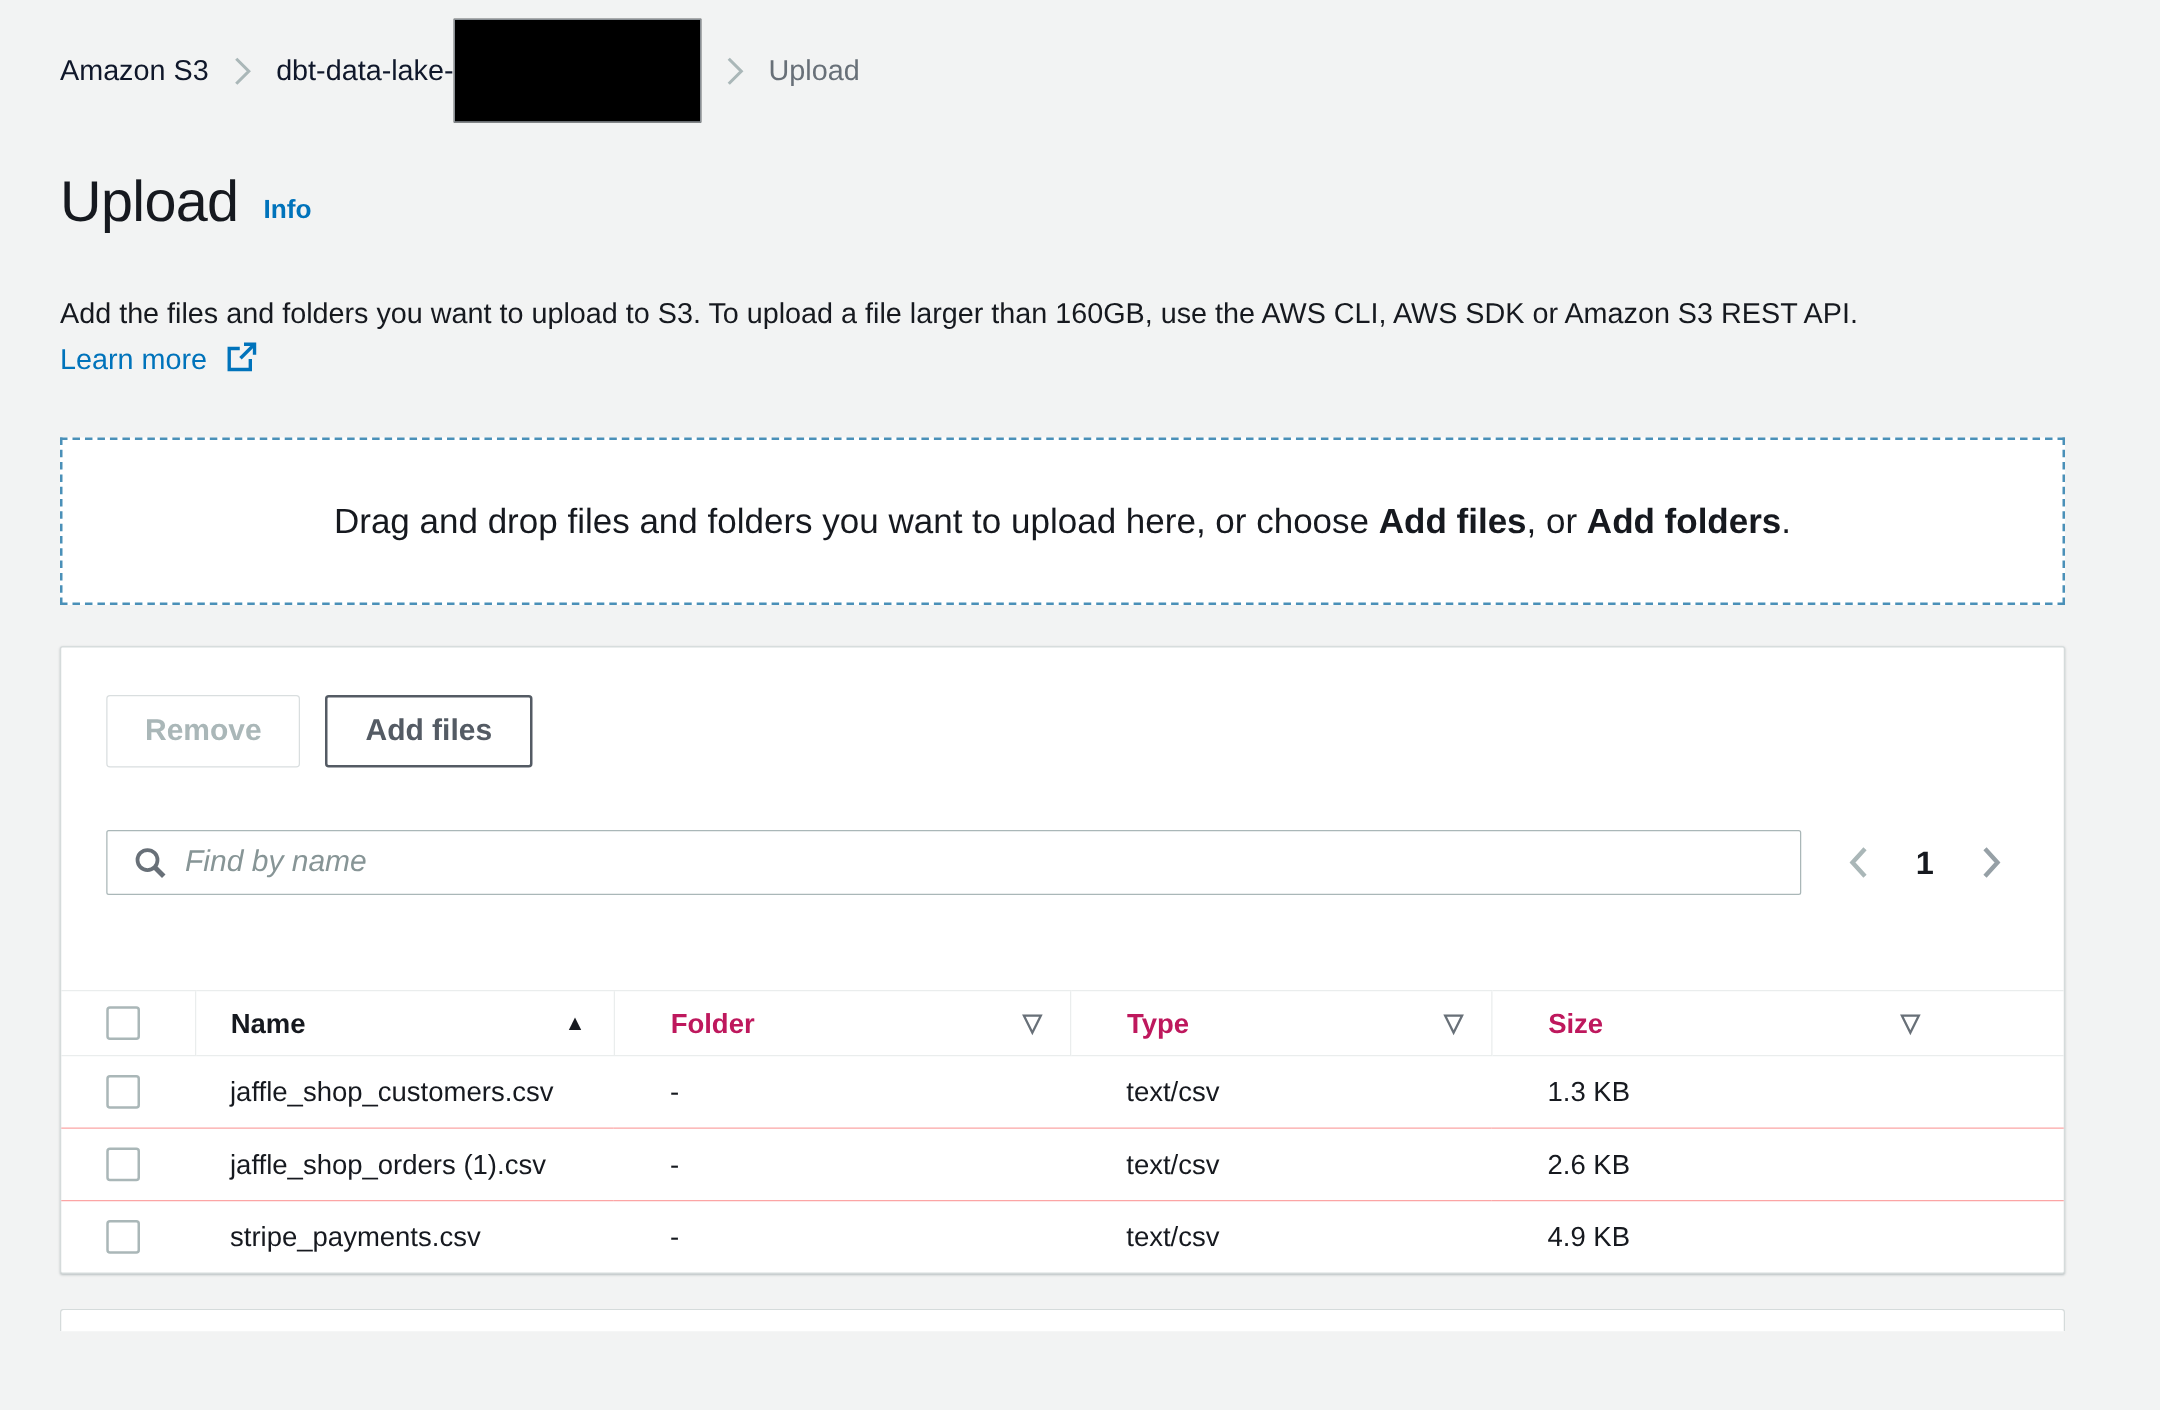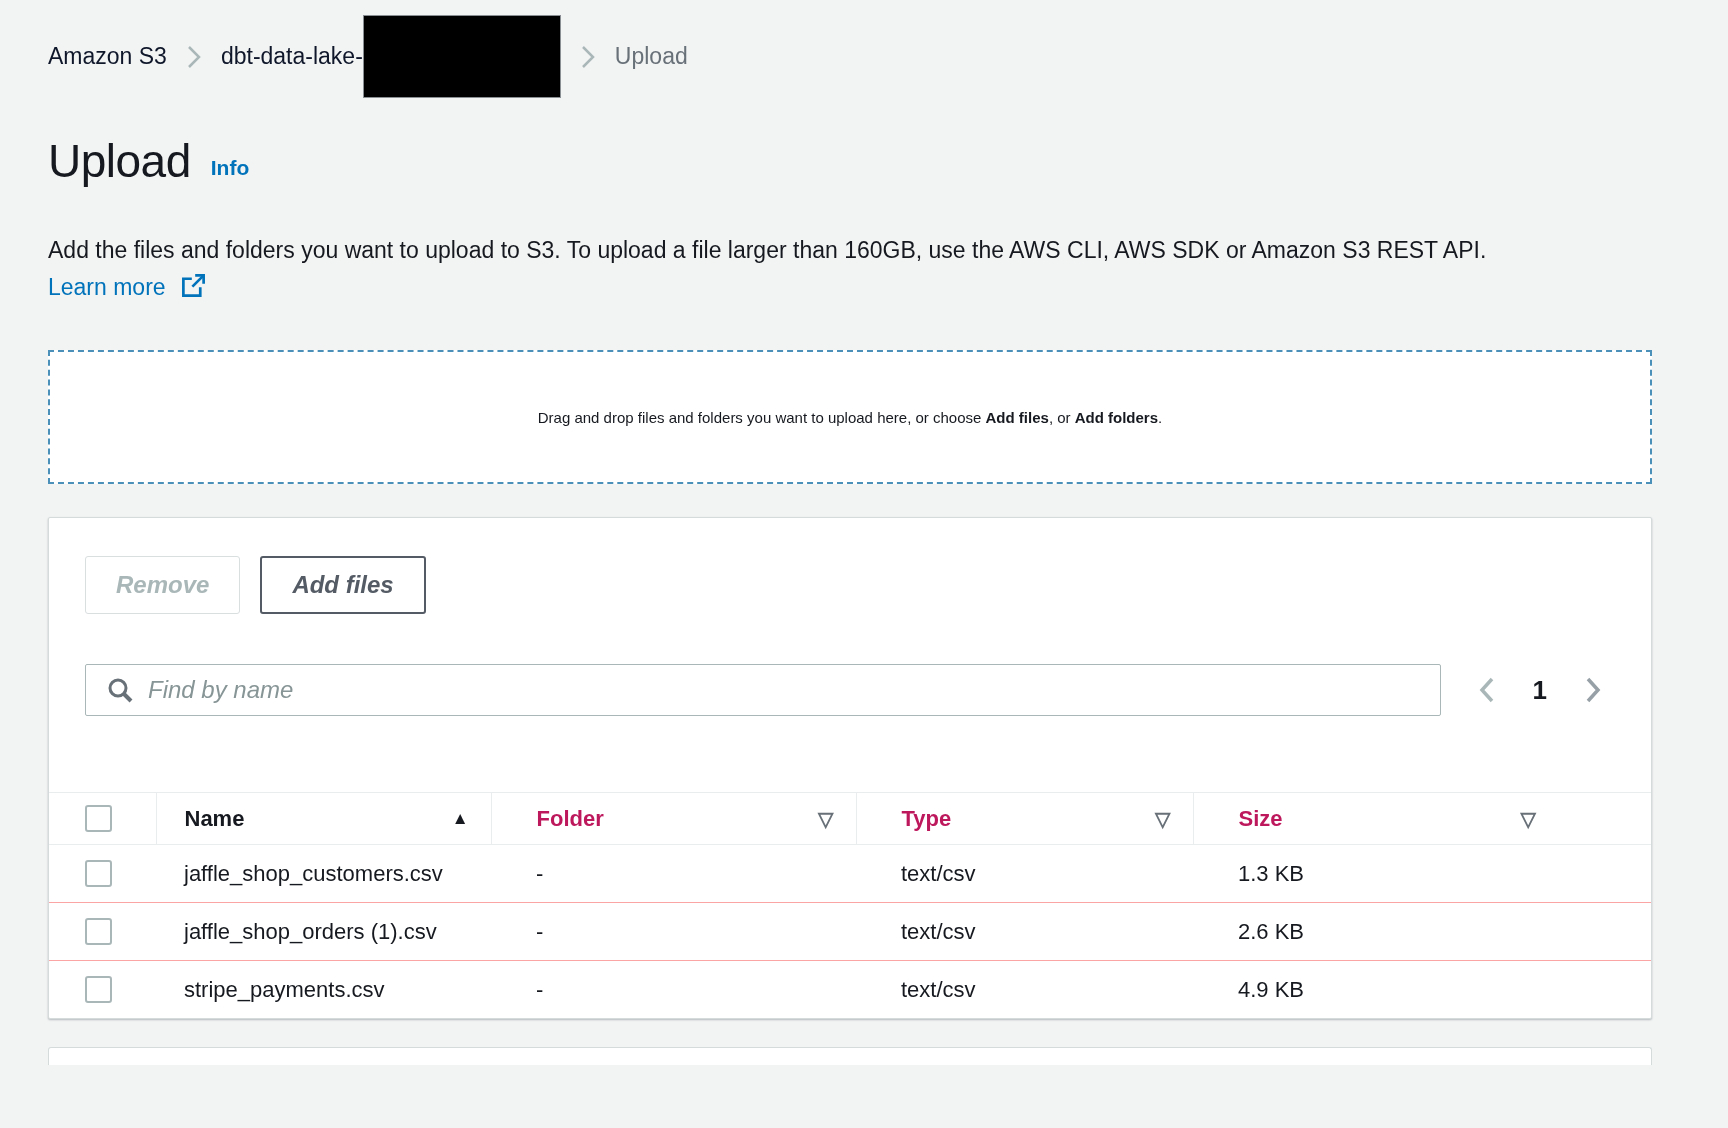--- a/index.html
+++ b/index.html
@@ -47,21 +47,21 @@
 
   
   .dropzone {
     margin-top: 40px;
     height: 134px;
     background: #ffffff;
     border: 2px dashed #4a90b8;
     display: flex;
     align-items: center;
     justify-content: center;
-    font-size: 15px;
+    font-size: 28px;
   }
   .dropzone b { font-weight: bold; }
 
   
   .panel {
     margin-top: 33px;
     background: #fff;
     border: 1px solid #d5dbdb;
     border-radius: 2px;
     box-shadow: 0 1px 2px rgba(0,28,36,0.25);
@@ -75,21 +75,20 @@
   .button-group { display: flex; gap: 20px; margin-top: 2px; }
   .btn {
     height: 58px;
     padding: 0 30px;
     background: #fff;
     font-family: "Liberation Sans", sans-serif;
     font-size: 24px;
     font-weight: bold;
     border-radius: 3px;
     cursor: pointer;
-    font-style: italic;
   }
   .btn-normal { border: 2px solid #545b64; color: #545b64; }
   .btn-disabled { border: 1px solid #d9dedf; color: #aab7b8; cursor: default; }
 
   
   .search-row { display: flex; align-items: center; margin-top: 50px; }
   .search-wrap { position: relative; flex: 1; }
   .search-input {
     width: 100%;
     height: 52px;

